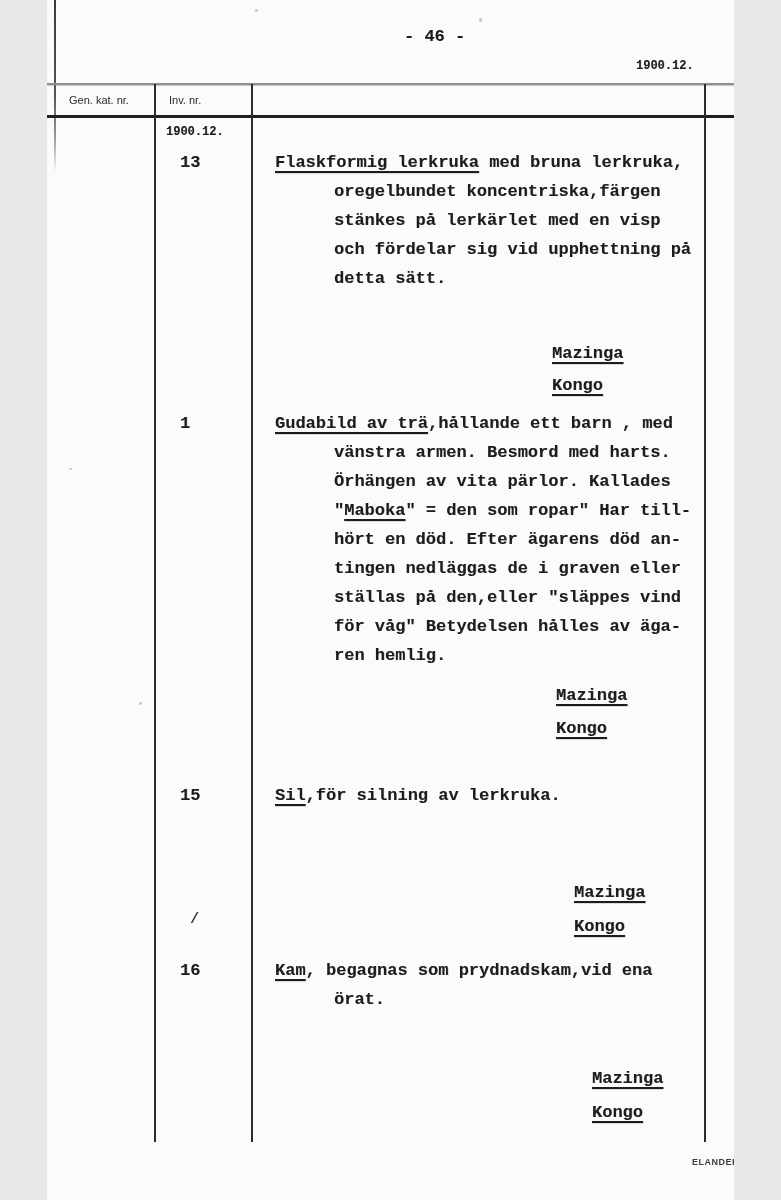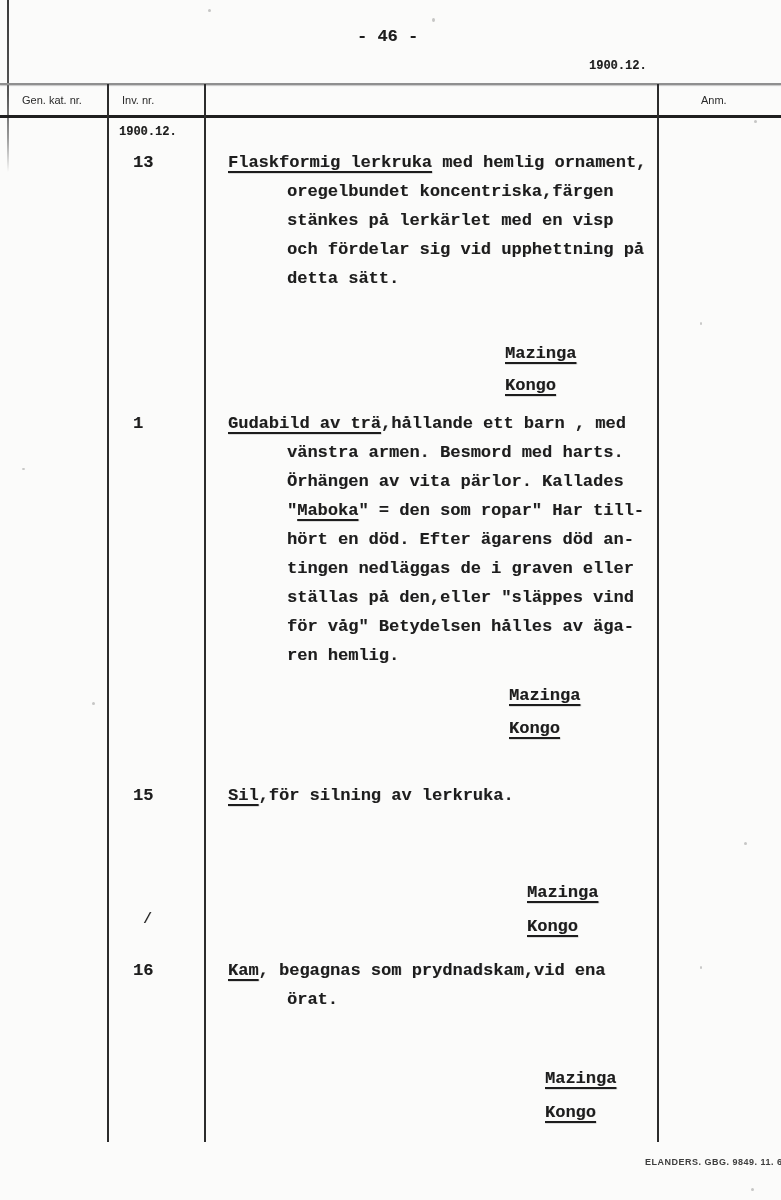--- a/index.html
+++ b/index.html
@@ -1,18 +1,18 @@
 <!DOCTYPE html>
 <html><head>
 <meta charset="utf-8">
 <style>
   html,body { margin:0; padding:0; background:#e8e8e6; }
   .page {
     position:relative;
-    width:781px; height:1200px;
+    width:687px; height:1200px;
     margin:0 auto;
     background:#fbfbfa;
     overflow:hidden;
     font-family:"Liberation Mono","DejaVu Sans Mono",monospace;
     color:#1d1d1d;
   }
   .mono {
     position:absolute;
     font-family:"Liberation Mono","DejaVu Sans Mono",monospace;
     font-weight:700;
@@ -70,21 +70,21 @@
   <div class="vline v3"></div>
 
   <div class="colhead" style="left:22px; top:94px;">Gen. kat. nr.</div>
   <div class="colhead" style="left:122px; top:94px;">Inv. nr.</div>
   <div class="colhead" style="left:701px; top:94px;">Anm.</div>
 
   <div class="mono big" style="left:119px; top:126px;">1900.12.</div>
 
   <div id="entries">
       <div class="mono" style="left: 133px; top: 154px;">13</div>
-      <div class="mono" style="left: 228px; top: 154px;"><span class="u">Flaskformig lerkruka</span><span> med hemlig ornament,</span></div>
+      <div class="mono" style="left: 228px; top: 154px;"><span class="u">Flaskformig lerkruka</span><span> med bruna lerkruka,</span></div>
       <div class="mono" style="left: 287px; top: 183px;"><span>oregelbundet koncentriska,färgen</span></div>
       <div class="mono" style="left: 287px; top: 212px;"><span>stänkes på lerkärlet med en visp</span></div>
       <div class="mono" style="left: 287px; top: 241px;"><span>och fördelar sig vid upphettning på</span></div>
       <div class="mono" style="left: 287px; top: 270px;"><span>detta sätt.</span></div>
       <div class="mono u" style="left: 505px; top: 345px;">Mazinga</div>
       <div class="mono u" style="left: 505px; top: 377px;">Kongo</div>
       <div class="mono" style="left: 133px; top: 415px;">1</div>
       <div class="mono" style="left: 228px; top: 415px;"><span class="u">Gudabild av trä</span><span>,hållande ett barn , med</span></div>
       <div class="mono" style="left: 287px; top: 444px;"><span>vänstra armen. Besmord med harts.</span></div>
       <div class="mono" style="left: 287px; top: 473px;"><span>Örhängen av vita pärlor. Kallades</span></div>

